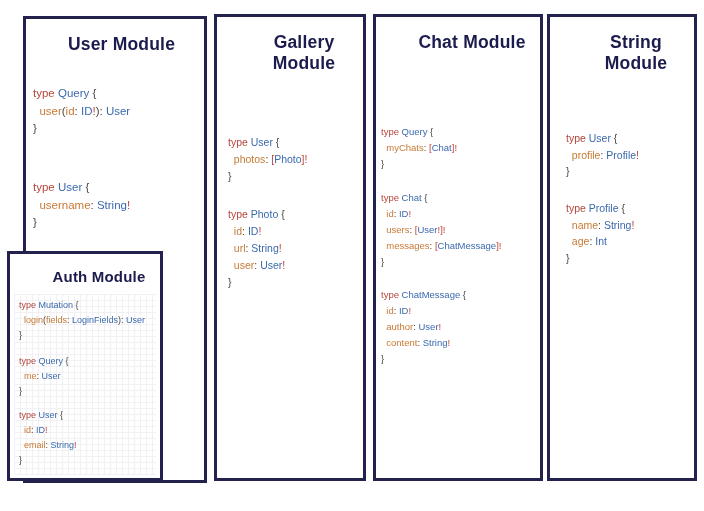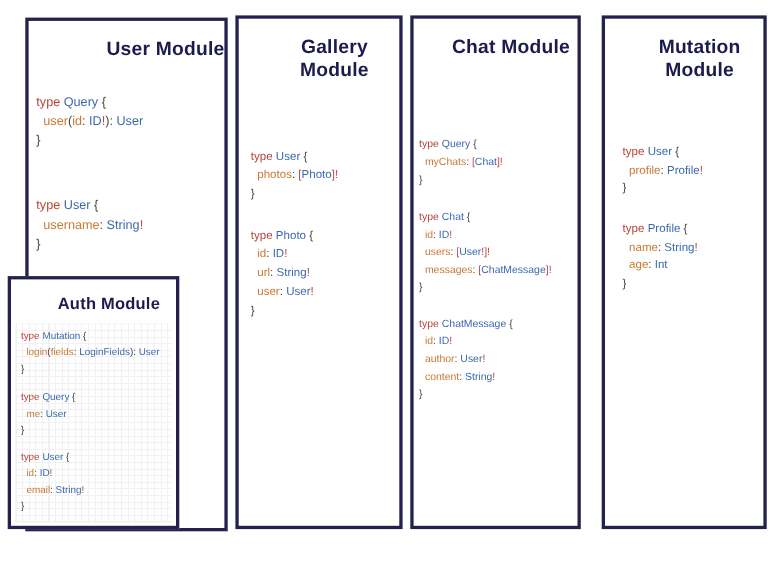--- a/index.html
+++ b/index.html
@@ -21,33 +21,33 @@
   }
   .panel{
     position:absolute;
     box-sizing:border-box;
     background:#ffffff;
     border:3px solid var(--navy);
   }
   #panel-user   {left:23px; top:16px; width:184px;height:467px;}
   #panel-auth   {left:7px;  top:251px;width:156px;height:230px;z-index:2;}
   #panel-gallery{left:214px;top:14px; width:152px;height:467px;}
-  #panel-chat   {left:373px;top:14px; width:155px;height:467px;}
+  #panel-chat   {left:373px;top:14px; width:170px;height:467px;}
   #panel-profile{left:547px;top:14px; width:150px;height:467px;}
 
   .panel-title{
     margin:15px 0 0 0;
     color:var(--title);
     font-weight:bold;
     font-size:17.5px;
     letter-spacing:.2px;
     text-align:center;
     padding-left:28px;
   }
-  #panel-user .panel-title{text-align:right;padding-left:13px;}
+  #panel-user .panel-title{text-align:center;padding-left:13px;}
   #panel-auth .panel-title{font-size:15px;margin-top:14px;}
 
   .auth-grid{
     position:absolute;
     left:4px;right:4px;top:40px;bottom:3px;
     background-image:
       repeating-linear-gradient(0deg,  #f1f1f4 0 1px, transparent 1px 6px),
       repeating-linear-gradient(90deg, #f1f1f4 0 1px, transparent 1px 6px);
     z-index:0;
   }
@@ -99,18 +99,18 @@
   </section>
 
   <section class="panel" id="panel-chat">
     <h2 class="panel-title">Chat Module</h2>
     <div class="code fs-chat" style="top:107px;left:5px"><div class="ln"><span class="tk-k">type</span><span class="tk-p"> </span><span class="tk-t">Query</span><span class="tk-p"> {</span></div><div class="ln"><span class="tk-p">  </span><span class="tk-f">myChats</span><span class="tk-p">: </span><span class="tk-b">[</span><span class="tk-t">Chat</span><span class="tk-b">]!</span></div><div class="ln"><span class="tk-p">}</span></div></div>
     <div class="code fs-chat" style="top:173px;left:5px"><div class="ln"><span class="tk-k">type</span><span class="tk-p"> </span><span class="tk-t">Chat</span><span class="tk-p"> {</span></div><div class="ln"><span class="tk-p">  </span><span class="tk-f">id</span><span class="tk-p">: </span><span class="tk-t">ID</span><span class="tk-b">!</span></div><div class="ln"><span class="tk-p">  </span><span class="tk-f">users</span><span class="tk-p">: </span><span class="tk-b">[</span><span class="tk-t">User</span><span class="tk-b">!]!</span></div><div class="ln"><span class="tk-p">  </span><span class="tk-f">messages</span><span class="tk-p">: </span><span class="tk-b">[</span><span class="tk-t">ChatMessage</span><span class="tk-b">]!</span></div><div class="ln"><span class="tk-p">}</span></div></div>
     <div class="code fs-chat" style="top:270px;left:5px"><div class="ln"><span class="tk-k">type</span><span class="tk-p"> </span><span class="tk-t">ChatMessage</span><span class="tk-p"> {</span></div><div class="ln"><span class="tk-p">  </span><span class="tk-f">id</span><span class="tk-p">: </span><span class="tk-t">ID</span><span class="tk-b">!</span></div><div class="ln"><span class="tk-p">  </span><span class="tk-f">author</span><span class="tk-p">: </span><span class="tk-t">User</span><span class="tk-b">!</span></div><div class="ln"><span class="tk-p">  </span><span class="tk-f">content</span><span class="tk-p">: </span><span class="tk-t">String</span><span class="tk-b">!</span></div><div class="ln"><span class="tk-p">}</span></div></div>
   </section>
 
   <section class="panel" id="panel-profile">
-    <h2 class="panel-title">Mutation Module</h2>
+    <h2 class="panel-title">String Module</h2>
     <div class="code fs-profile" style="top:113px;left:16px"><div class="ln"><span class="tk-k">type</span><span class="tk-p"> </span><span class="tk-t">User</span><span class="tk-p"> {</span></div><div class="ln"><span class="tk-p">  </span><span class="tk-f">profile</span><span class="tk-p">: </span><span class="tk-t">Profile</span><span class="tk-b">!</span></div><div class="ln"><span class="tk-p">}</span></div></div>
     <div class="code fs-profile" style="top:183px;left:16px"><div class="ln"><span class="tk-k">type</span><span class="tk-p"> </span><span class="tk-t">Profile</span><span class="tk-p"> {</span></div><div class="ln"><span class="tk-p">  </span><span class="tk-f">name</span><span class="tk-p">: </span><span class="tk-t">String</span><span class="tk-b">!</span></div><div class="ln"><span class="tk-p">  </span><span class="tk-f">age</span><span class="tk-p">: </span><span class="tk-t">Int</span></div><div class="ln"><span class="tk-p">}</span></div></div>
   </section>
 
 </div>
 
 </body></html>

